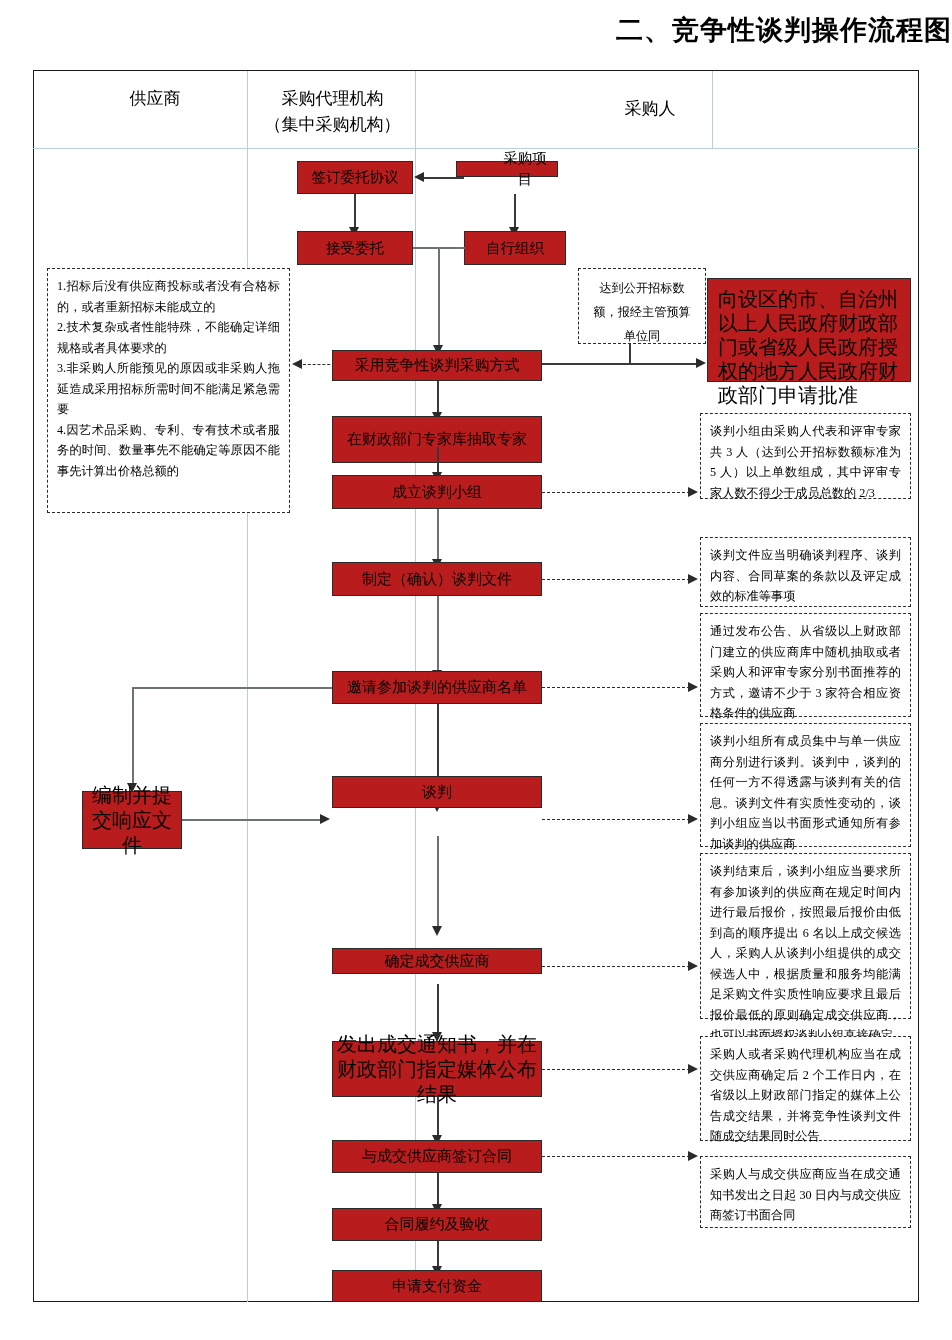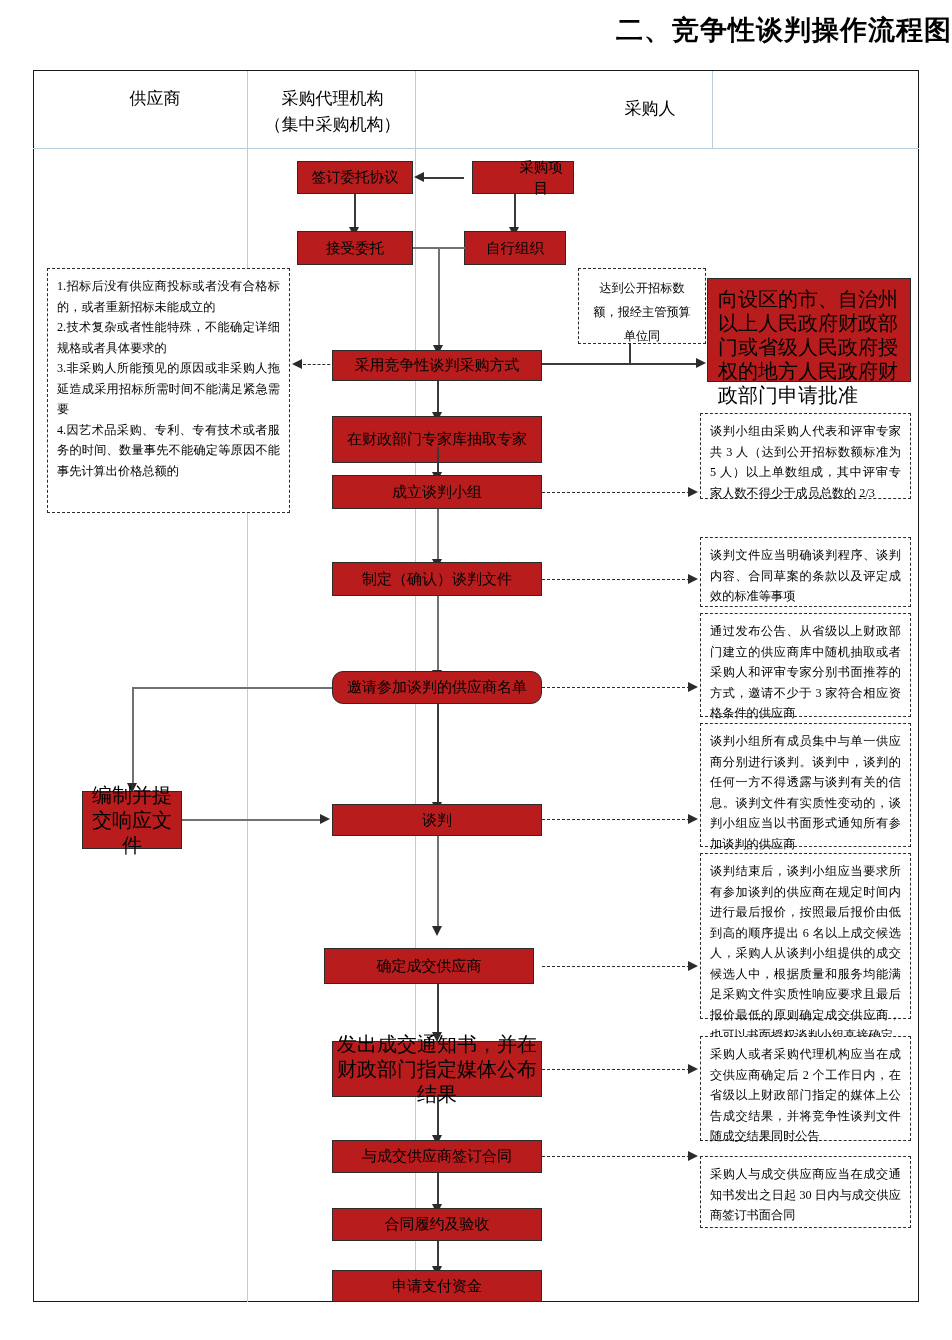--- a/index.html
+++ b/index.html
@@ -99,21 +99,21 @@
   <div class="divider div2b"></div>
 
   <div class="lane-label lane1">供应商</div>
   <div class="lane-label lane2">
     <div>采购代理机构</div>
     <div>（集中采购机构）</div>
   </div>
   <div class="lane-label lane3">采购人</div>
 
   <div class="box" style="left:297px;top:161px;width:116px;height:33px;">签订委托协议</div>
-  <div class="box" style="left:472px;top:161px;width:102px;height:33px;padding-left:40px;">采购项目</div>
+  <div class="box" style="left:456px;top:161px;width:102px;height:16px;padding-left:40px;">采购项目</div>
 
   <div class="ln lnh" style="left:424px;top:177px;width:40px;"></div>
   <div class="arrow-l" style="left:414px;top:172px;"></div>
 
   <div class="ln lnv" style="left:354px;top:194px;height:34px;"></div>
   <div class="arrow-d" style="left:349px;top:227px;"></div>
 
   <div class="ln lnv" style="left:514px;top:194px;height:34px;"></div>
   <div class="arrow-d" style="left:509px;top:227px;"></div>
 
@@ -157,31 +157,31 @@
   <div class="box md" style="left:332px;top:475px;width:210px;height:34px;">成立谈判小组</div>
 
   <div class="ln lnv grey" style="left:437px;top:509px;height:52px;"></div>
   <div class="arrow-d" style="left:432px;top:559px;"></div>
 
   <div class="box md" style="left:332px;top:562px;width:210px;height:34px;">制定（确认）谈判文件</div>
 
   <div class="ln lnv grey" style="left:437px;top:596px;height:76px;"></div>
   <div class="arrow-d" style="left:432px;top:670px;"></div>
 
-  <div class="box md" style="left:332px;top:671px;width:210px;height:33px;border-radius:11px;">邀请参加谈判的供应商名单</div>
+  <div class="box md" style="left:332px;top:671px;width:210px;height:33px;">邀请参加谈判的供应商名单</div>
 
   <div class="ln lnv" style="left:437px;top:704px;height:100px;"></div>
   <div class="arrow-d" style="left:432px;top:802px;"></div>
 
-  <div class="box md" style="left:332px;top:804px;width:210px;height:32px;">谈判</div>
+  <div class="box md" style="left:332px;top:776px;width:210px;height:32px;">谈判</div>
 
   <div class="ln lnv grey" style="left:437px;top:836px;height:92px;"></div>
   <div class="arrow-d" style="left:432px;top:926px;"></div>
 
-  <div class="box md" style="left:324px;top:948px;width:210px;height:36px;">确定成交供应商</div>
+  <div class="box md" style="left:332px;top:948px;width:210px;height:26px;">确定成交供应商</div>
 
   <div class="ln lnv" style="left:437px;top:984px;height:50px;"></div>
   <div class="arrow-d" style="left:432px;top:1032px;"></div>
 
   <div class="box sm" style="left:332px;top:1041px;width:210px;height:56px;line-height:25px;">发出成交通知书，并在财政部门指定媒体公布结果</div>
 
   <div class="ln lnv" style="left:437px;top:1097px;height:40px;"></div>
   <div class="arrow-d" style="left:432px;top:1135px;"></div>
 
   <div class="box md" style="left:332px;top:1140px;width:210px;height:33px;">与成交供应商签订合同</div>

